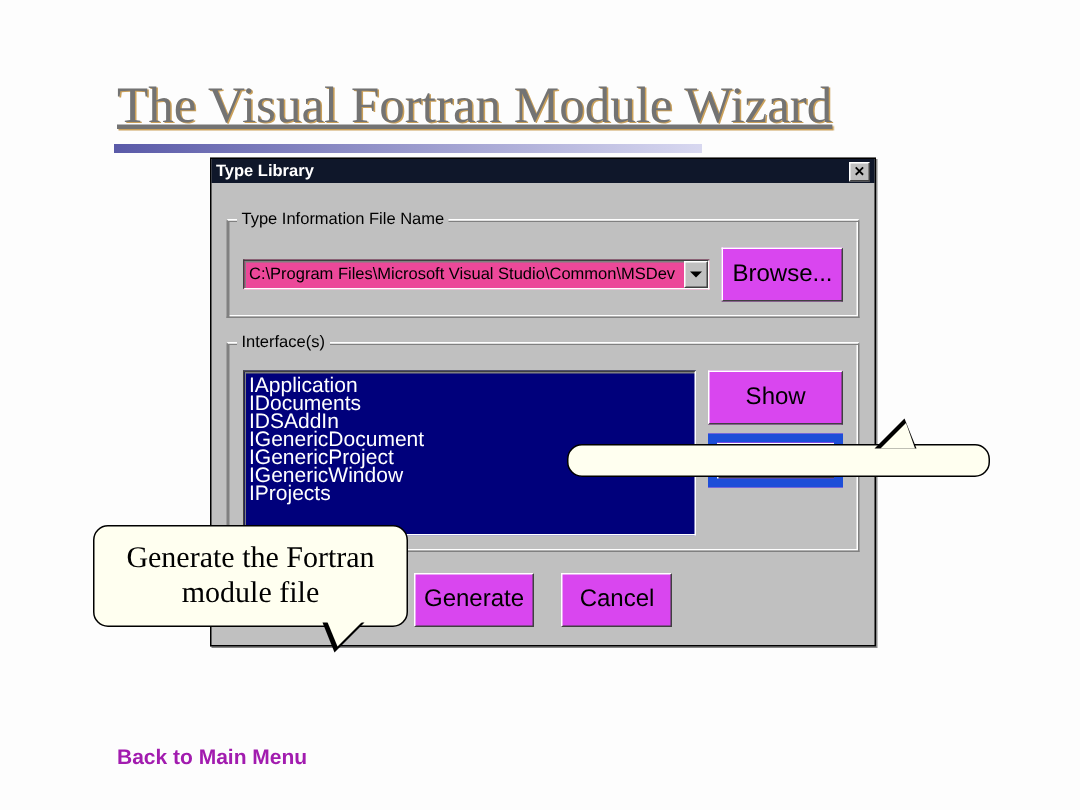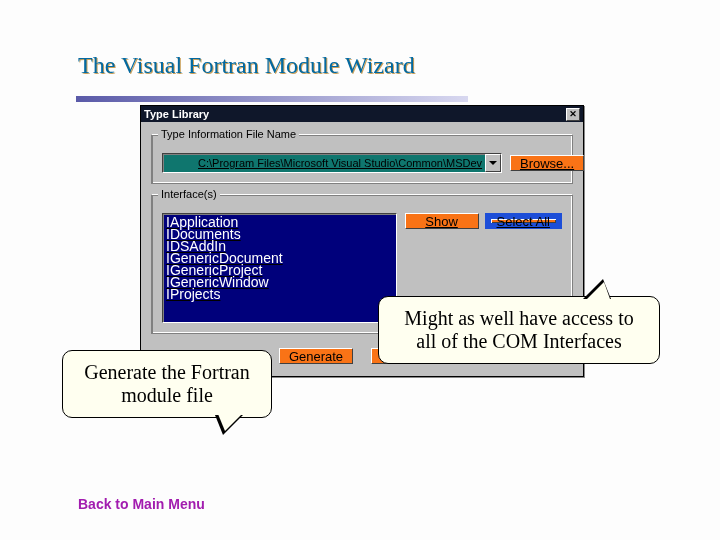--- a/index.html
+++ b/index.html
@@ -5,22 +5,23 @@
   * { box-sizing: border-box; margin: 0; padding: 0; }
   body {
     width: 720px;
     height: 540px;
     background: #fdfdfd;
     font-family: "Times New Roman", serif;
     position: relative;
     overflow: hidden;
   }
   .slide-title {
-    font-size: 24px;
-    color: #0369a1;
+    font-size: 34px;
+    color: #737373;
+    text-decoration: underline;
     text-shadow: 1px 1px 0 #caa05a;
     position: absolute;
     top: 52px;
     left: 78px;
   }
   .title-rule {
     position: absolute;
     top: 96px;
     left: 76px;
     width: 392px;
@@ -63,41 +64,39 @@
     align-items: center;
     justify-content: center;
     color: #000;
   }
   .dlg-body { padding: 8px 10px 12px; }
   .groupbox {
     border: 1px solid #808080;
     border-top-color: #fff;
     box-shadow: inset 1px 1px 0 #808080, inset -1px -1px 0 #fff;
     position: relative;
-    margin: 4px 0 10px;
+    margin: 16px 0 10px;
     padding: 18px 10px 10px;
-    text-decoration: underline;
   }
   .groupbox .legend {
     position: absolute;
     top: -7px;
     left: 6px;
     background: #c0c0c0;
     padding: 0 3px;
     font-size: 11px;
   }
   .row { display: flex; gap: 8px; align-items: center; }
   .sunken {
-    background: #0f766e;
+    background: #ec4899;
     border-top: 1px solid #404040;
     border-left: 1px solid #404040;
     border-right: 1px solid #fff;
     border-bottom: 1px solid #fff;
     box-shadow: inset 1px 1px 0 #808080;
-    padding-left: 32px;
   }
   .combo {
     flex: 1;
     height: 20px;
     display: flex;
     align-items: center;
   }
   .combo-text {
     flex: 1;
     padding: 2px 3px;
@@ -118,48 +117,48 @@
     justify-content: center;
   }
   .tri-down {
     width: 0; height: 0;
     border-left: 4px solid transparent;
     border-right: 4px solid transparent;
     border-top: 4px solid #000;
   }
   .btn {
     min-width: 74px;
-    height: 16px;
-    background: #f97316;
+    height: 36px;
+    background: #d946ef;
     border-top: 1px solid #fff;
     border-left: 1px solid #fff;
     border-right: 1px solid #404040;
     border-bottom: 1px solid #404040;
-    font-size: 13px;
+    font-size: 16px;
     display: flex;
     align-items: center;
     justify-content: center;
     padding: 0 6px;
   }
   .btn.default {
     border: 6px solid #1d4ed8;
     box-shadow: inset 1px 1px 0 #fff, inset -1px -1px 0 #404040;
   }
   .listbox {
     flex: 1;
     height: 110px;
     background: #00007b;
     color: #fff;
     padding: 2px 3px;
     font-size: 14px;
     line-height: 12px;
     overflow: hidden;
   }
   .listbox div { white-space: nowrap; }
-  .side-btns { display: flex; flex-direction: row; gap: 6px; }
+  .side-btns { display: flex; flex-direction: column; gap: 6px; }
   .dlg-footer {
     display: flex;
     justify-content: center;
     gap: 18px;
     padding: 4px 0 0;
   }
   .callout {
     position: absolute;
     background: #fffff0;
     border: 1.5px solid #000;
@@ -268,17 +267,16 @@
     </div>
   </div>
 </div>
 
 <div class="callout callout-left">
   <span>Generate the Fortran module file</span>
   <div class="tail"></div>
 </div>
 
 <div class="callout callout-right">
-  <span>Might as well have access to all of the COM Interfaces</span>
   <div class="tail"></div>
 </div>
 
 <div class="back-link">Back to Main Menu</div>
 
 </body></html>

